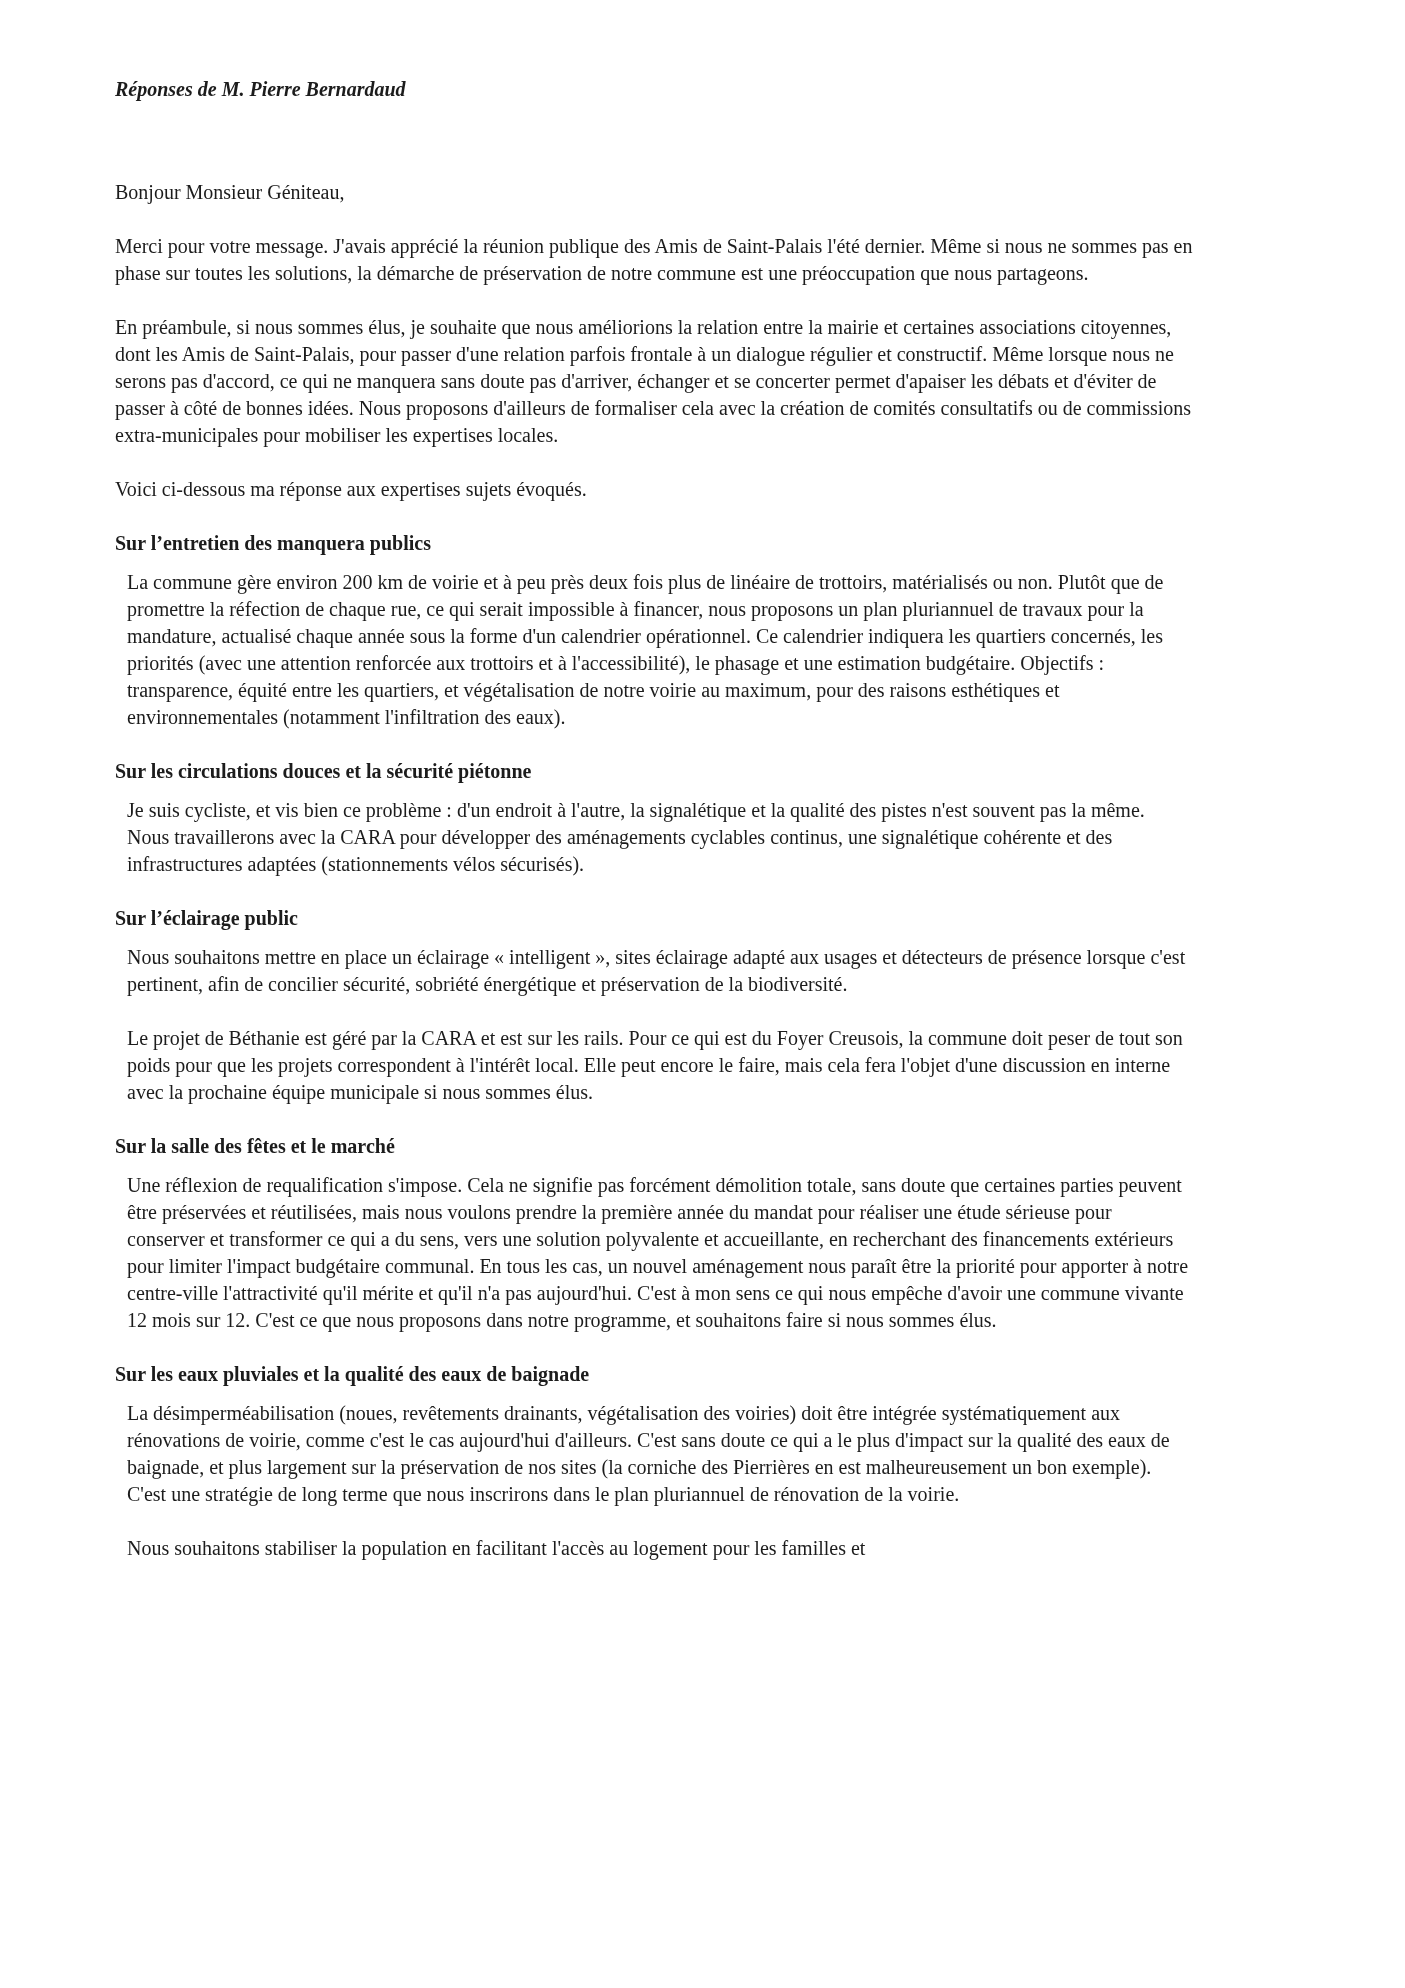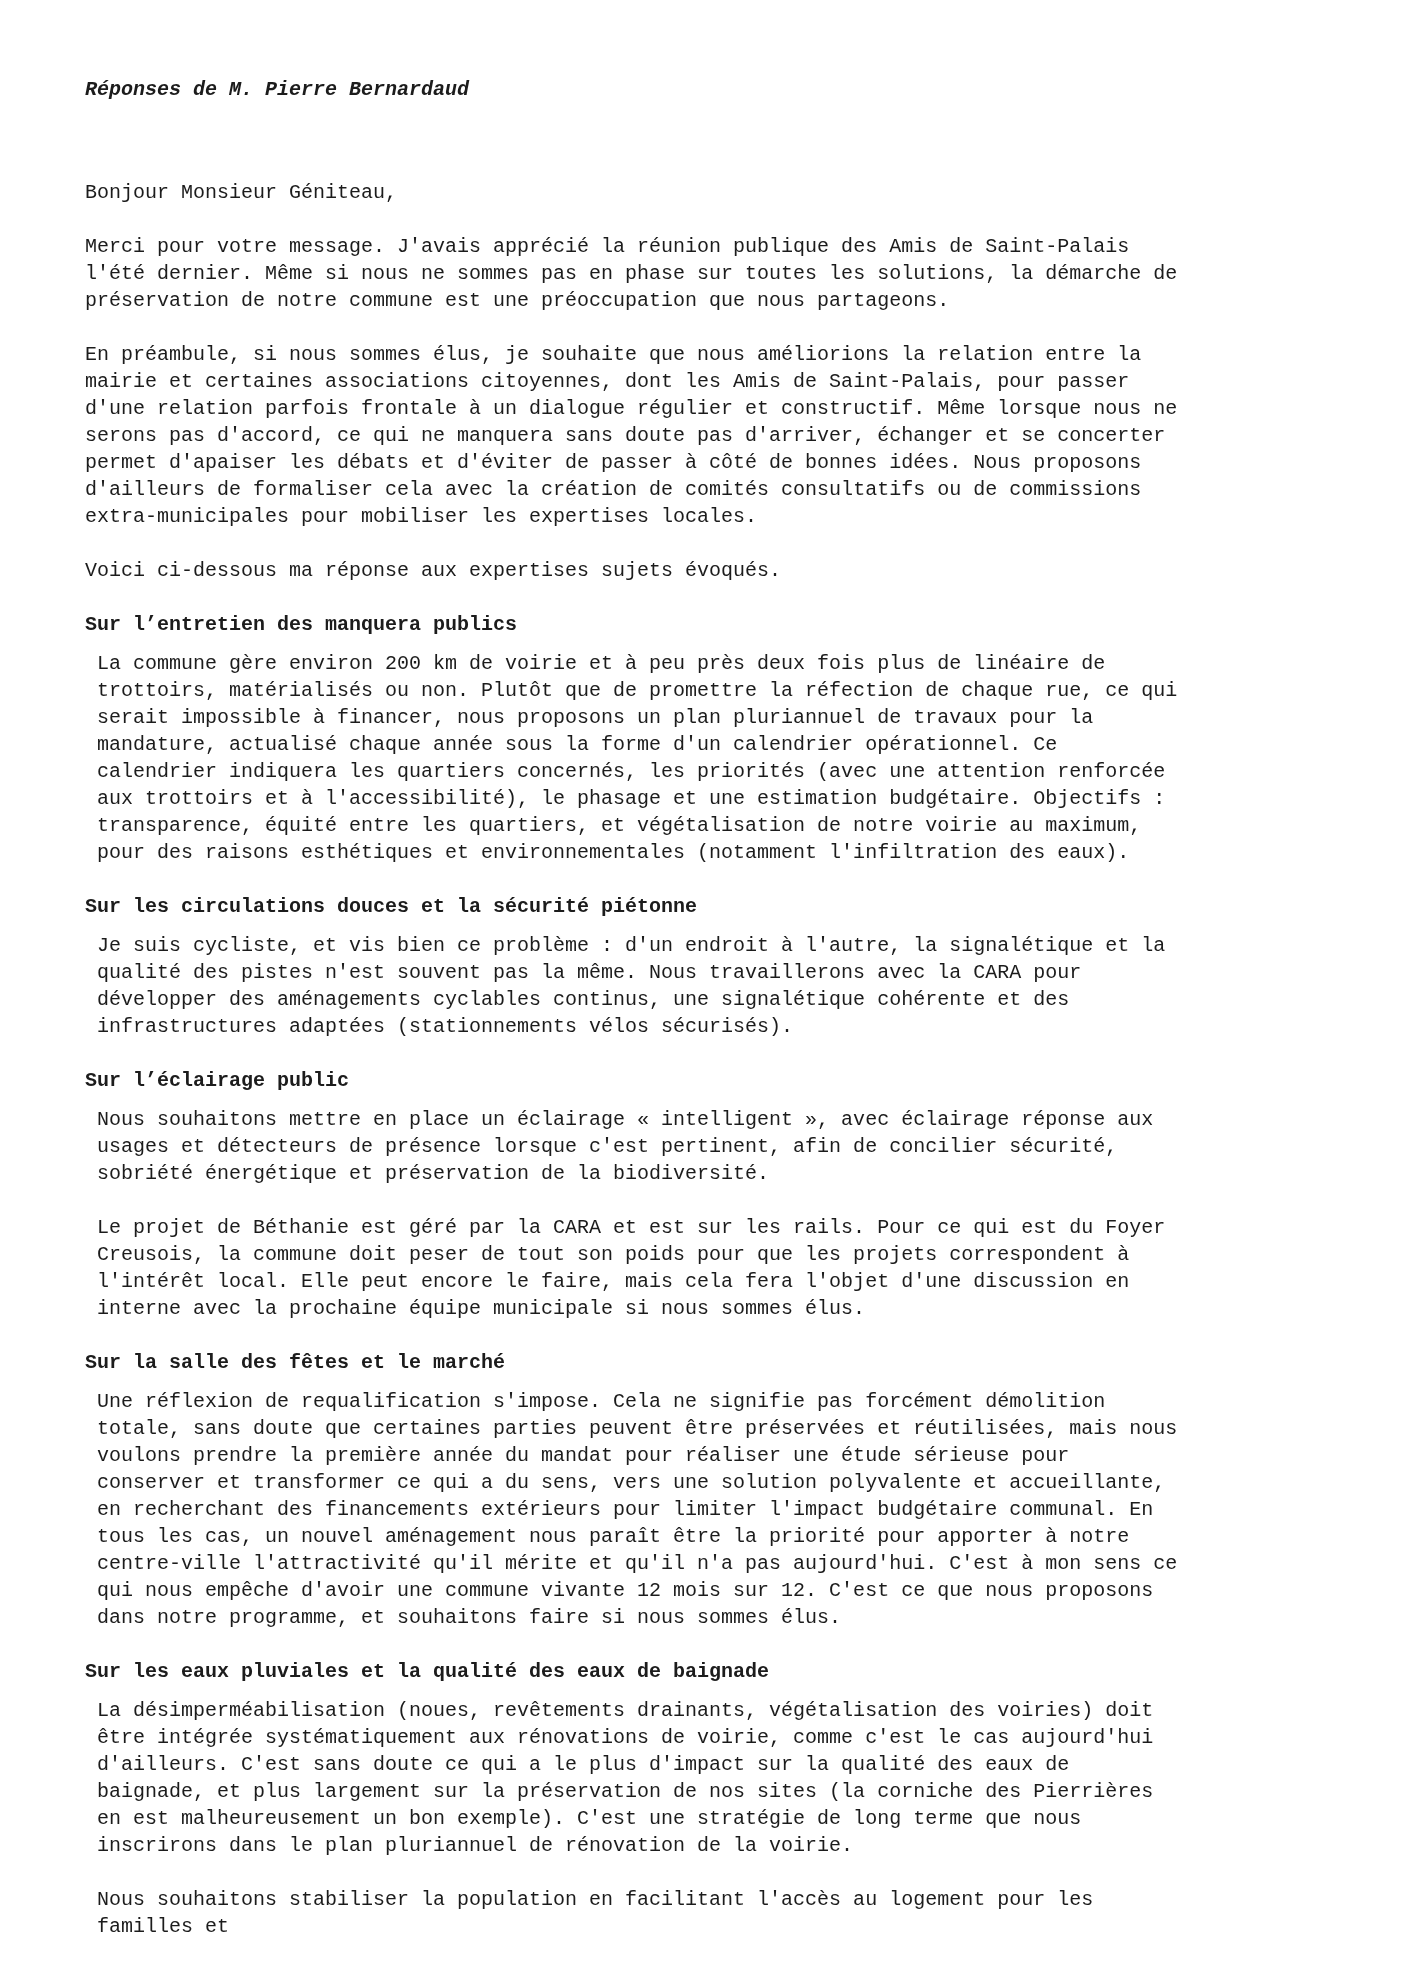--- a/index.html
+++ b/index.html
@@ -7,22 +7,22 @@
     padding: 0;
     background: #ffffff;
   }
   .page {
     position: relative;
     width: 1405px;
     height: 1988px;
     box-sizing: border-box;
     background: #ffffff;
     overflow: hidden;
-    padding: 76px 204px 0 85px;
-    font-family: Liberation Mono, monospace;
+    padding: 76px 204px 0 115px;
+    font-family: Liberation Serif, serif;
     font-size: 20px;
     line-height: 27px;
     color: #1c1c1c;
     -webkit-font-smoothing: antialiased;
   }
   .doc-title {
     font-weight: 700;
     font-style: italic;
     margin: 0 0 76px 0;
   }
@@ -65,21 +65,21 @@
     <p>La commune gère environ 200 km de voirie et à peu près deux fois plus de linéaire de trottoirs, matérialisés ou non. Plutôt que de promettre la réfection de chaque rue, ce qui serait impossible à financer, nous proposons un plan pluriannuel de travaux pour la mandature, actualisé chaque année sous la forme d'un calendrier opérationnel. Ce calendrier indiquera les quartiers concernés, les priorités (avec une attention renforcée aux trottoirs et à l'accessibilité), le phasage et une estimation budgétaire. Objectifs : transparence, équité entre les quartiers, et végétalisation de notre voirie au maximum, pour des raisons esthétiques et environnementales (notamment l'infiltration des eaux).</p>
   </section>
 
   <section class="sec">
     <h2>Sur les circulations douces et la sécurité piétonne</h2>
     <p>Je suis cycliste, et vis bien ce problème : d'un endroit à l'autre, la signalétique et la qualité des pistes n'est souvent pas la même. Nous travaillerons avec la CARA pour développer des aménagements cyclables continus, une signalétique cohérente et des infrastructures adaptées (stationnements vélos sécurisés).</p>
   </section>
 
   <section class="sec">
     <h2>Sur l’éclairage public</h2>
-    <p>Nous souhaitons mettre en place un éclairage « intelligent », avec éclairage réponse aux usages et détecteurs de présence lorsque c'est pertinent, afin de concilier sécurité, sobriété énergétique et préservation de la biodiversité.</p>
+    <p>Nous souhaitons mettre en place un éclairage « intelligent », sites éclairage adapté aux usages et détecteurs de présence lorsque c'est pertinent, afin de concilier sécurité, sobriété énergétique et préservation de la biodiversité.</p>
   </section>
 
   <section class="sec">
     <p>Le projet de Béthanie est géré par la CARA et est sur les rails. Pour ce qui est du Foyer Creusois, la commune doit peser de tout son poids pour que les projets correspondent à l'intérêt local. Elle peut encore le faire, mais cela fera l'objet d'une discussion en interne avec la prochaine équipe municipale si nous sommes élus.</p>
   </section>
 
   <section class="sec">
     <h2>Sur la salle des fêtes et le marché</h2>
     <p>Une réflexion de requalification s'impose. Cela ne signifie pas forcément démolition totale, sans doute que certaines parties peuvent être préservées et réutilisées, mais nous voulons prendre la première année du mandat pour réaliser une étude sérieuse pour conserver et transformer ce qui a du sens, vers une solution polyvalente et accueillante, en recherchant des financements extérieurs pour limiter l'impact budgétaire communal. En tous les cas, un nouvel aménagement nous paraît être la priorité pour apporter à notre centre-ville l'attractivité qu'il mérite et qu'il n'a pas aujourd'hui. C'est à mon sens ce qui nous empêche d'avoir une commune vivante 12 mois sur 12. C'est ce que nous proposons dans notre programme, et souhaitons faire si nous sommes élus.</p>
   </section>

